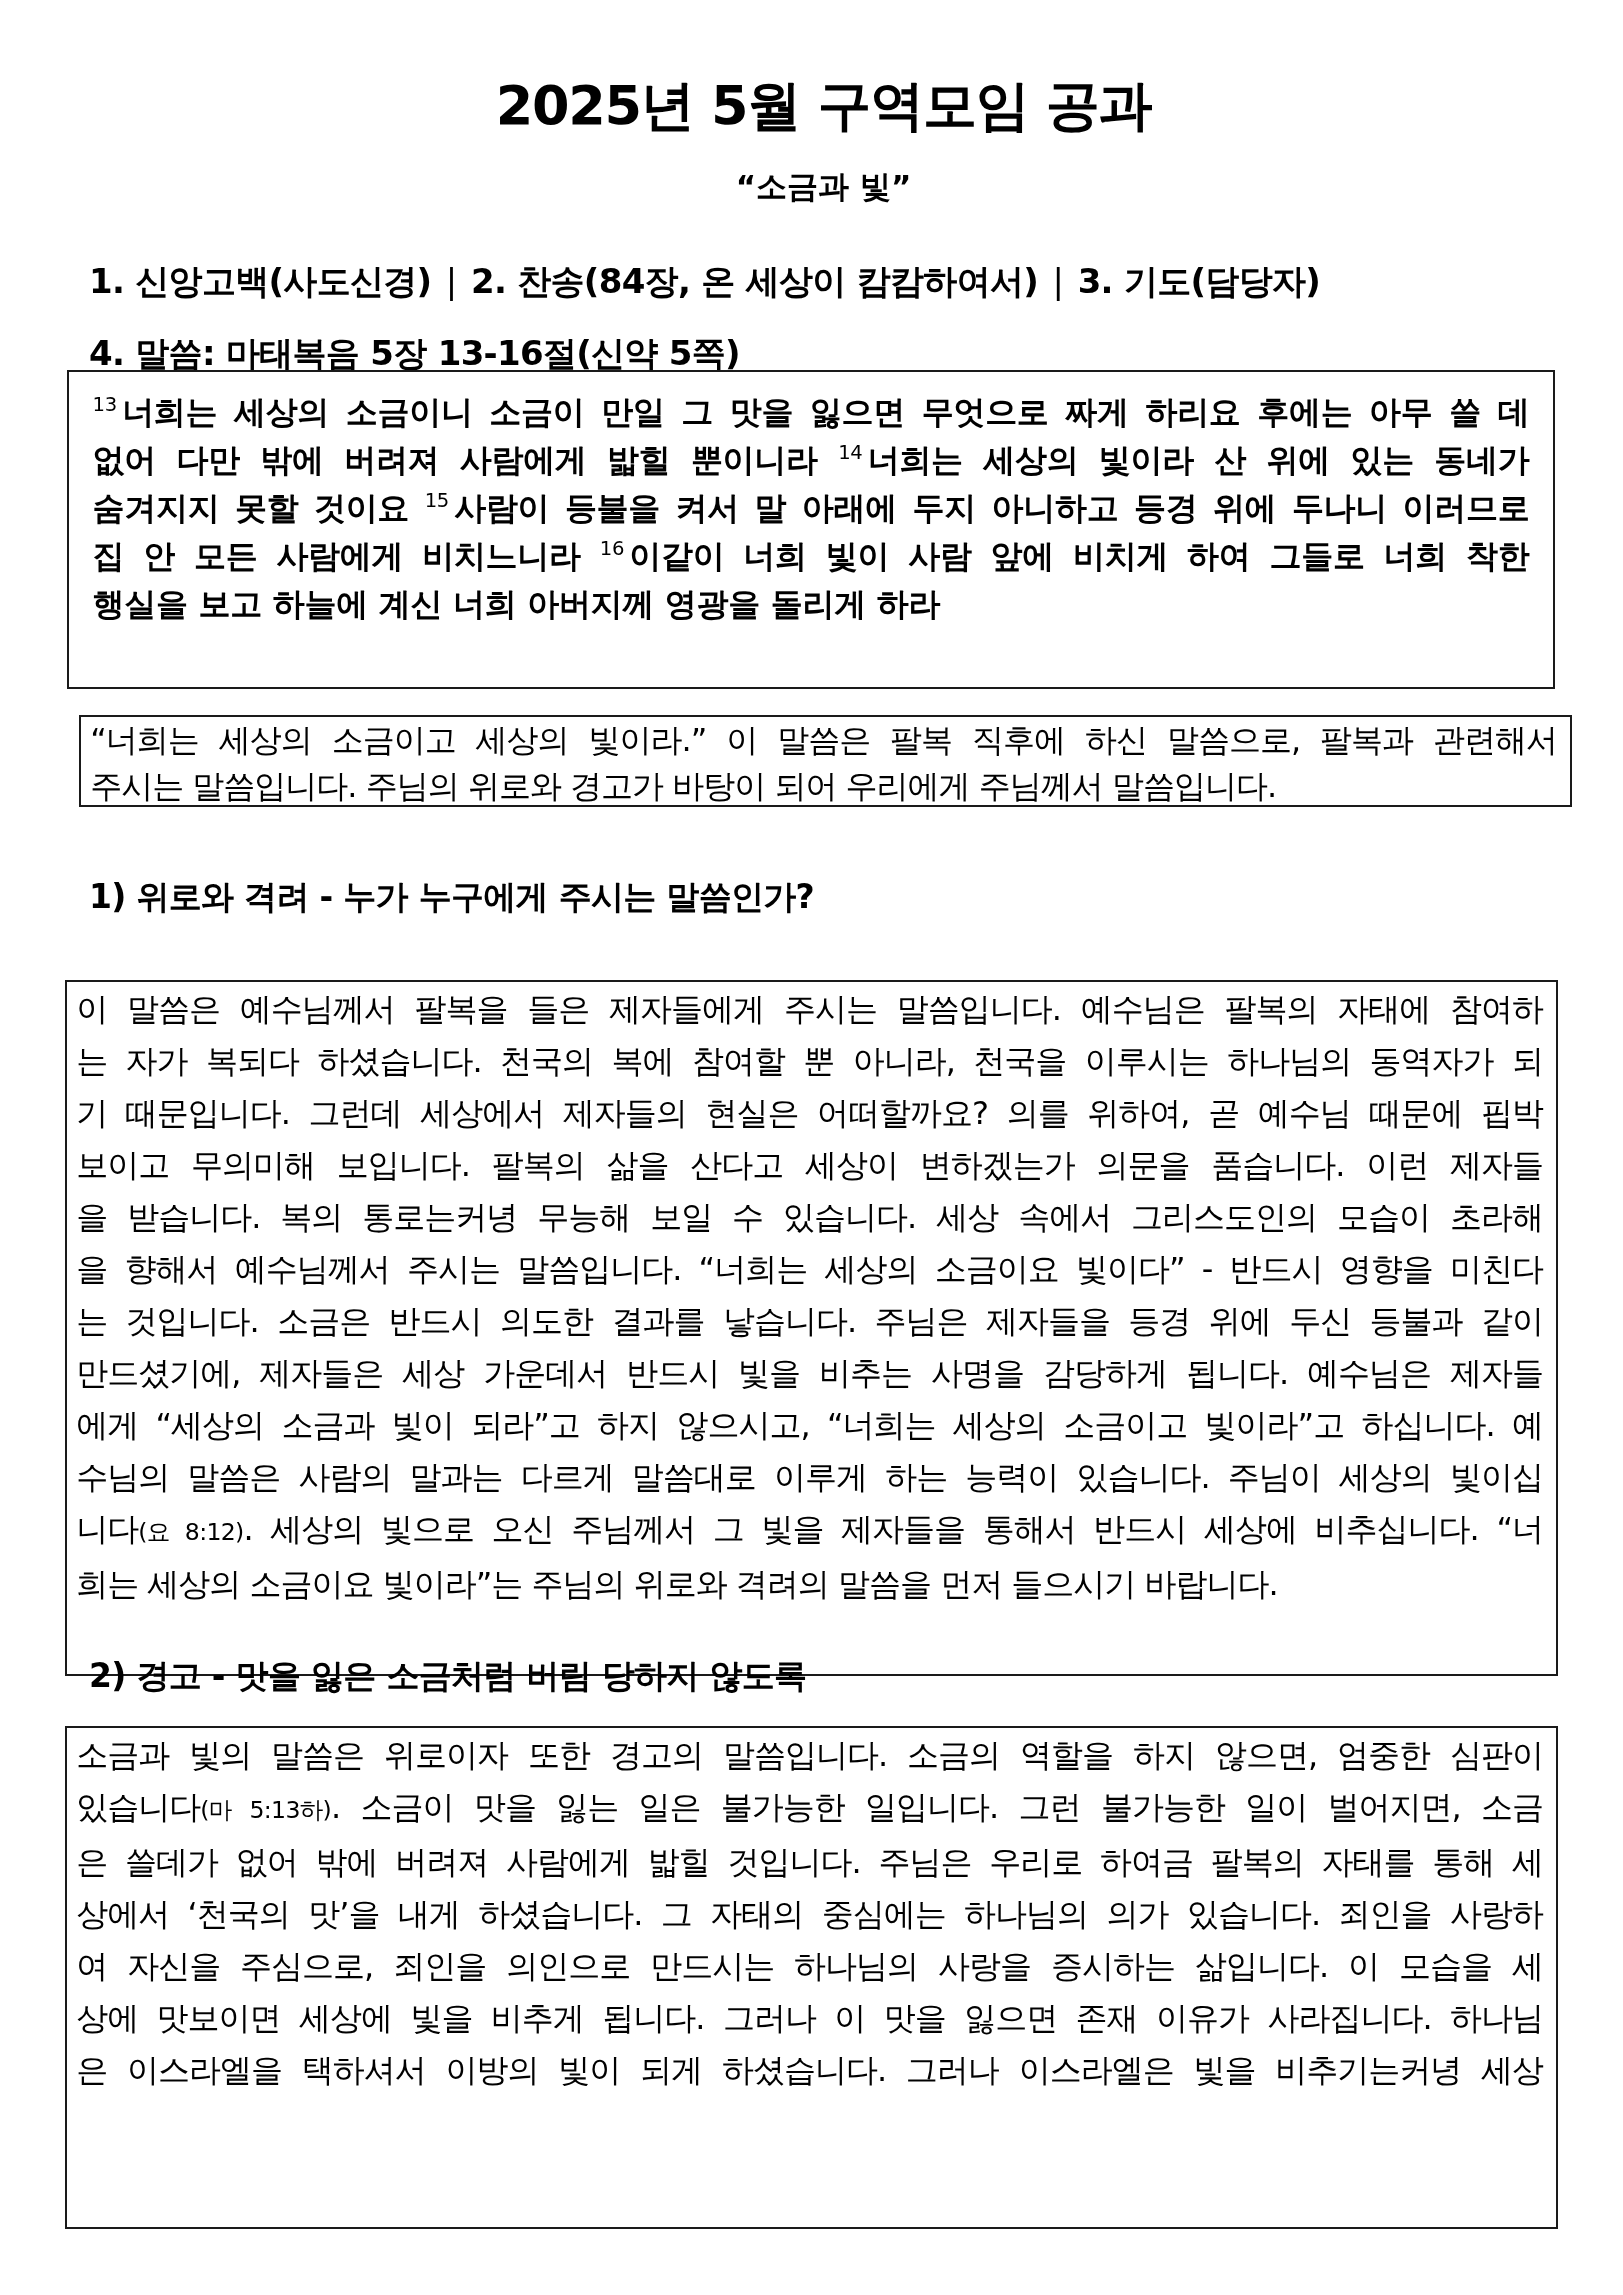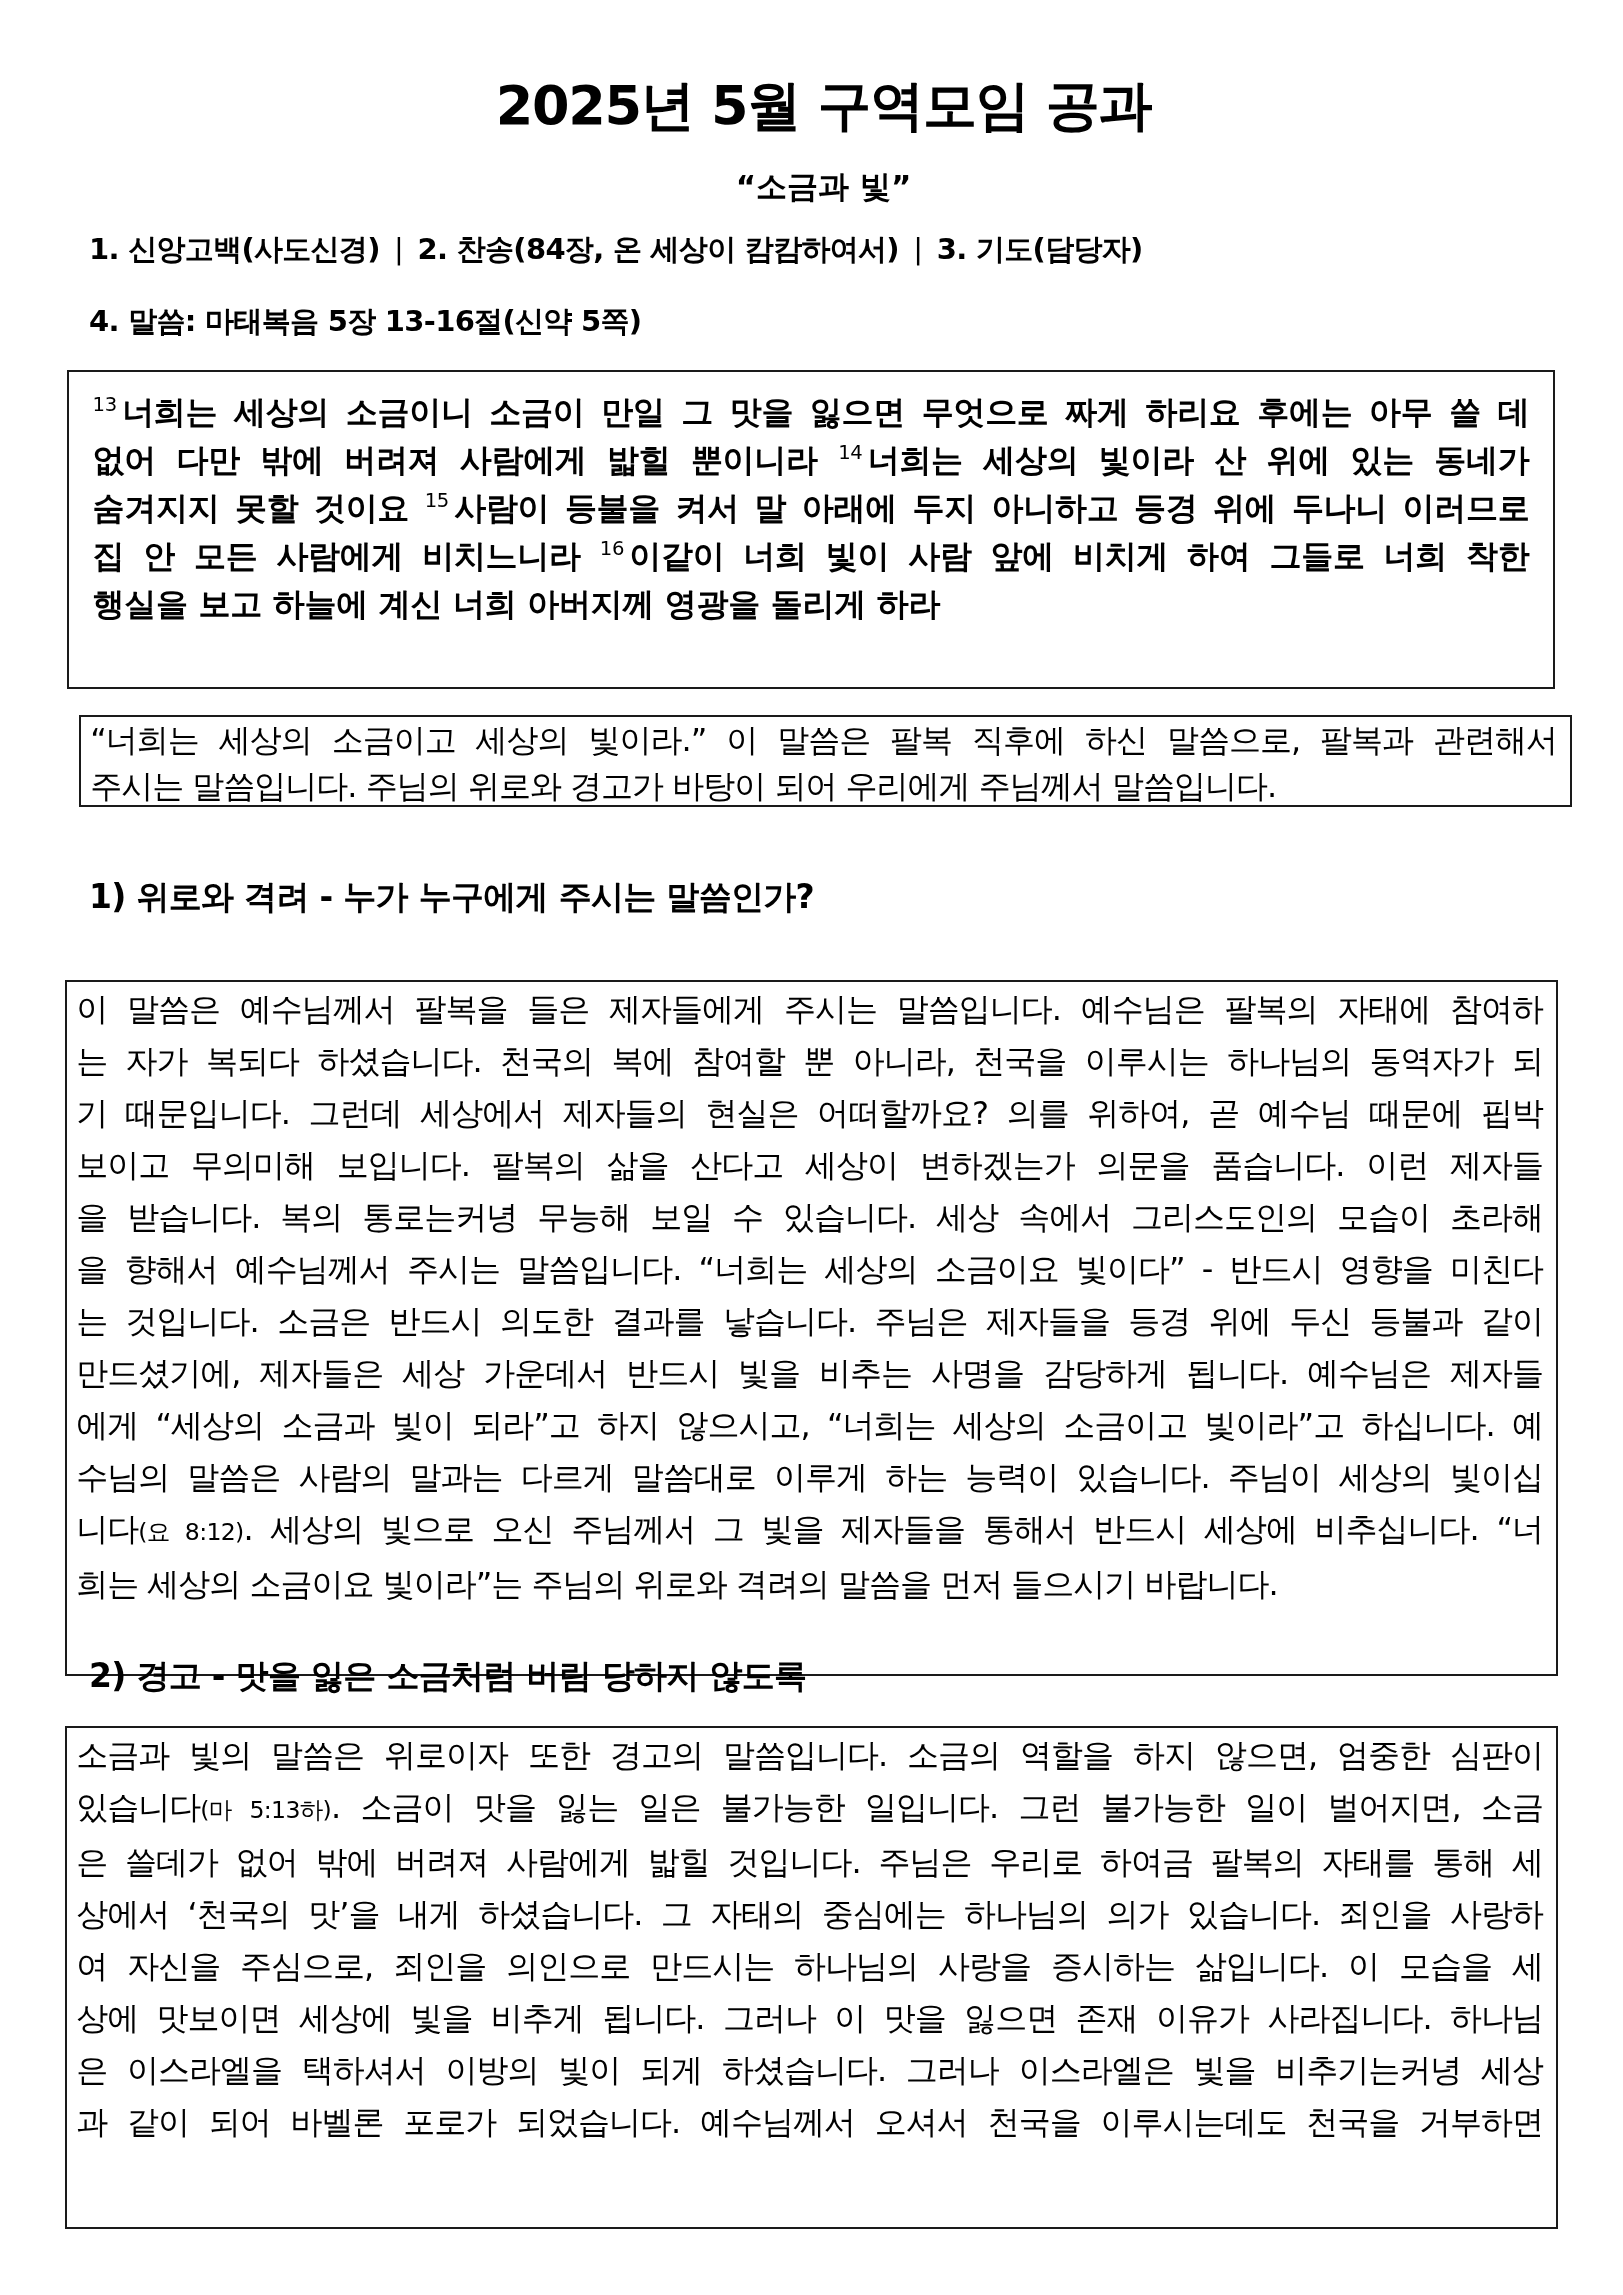--- a/index.html
+++ b/index.html
@@ -10,21 +10,21 @@
   .abs { position: absolute; padding-left: 12px; }
   .title {
     left: 0; width: 1623px; top: 73px; text-align: center;
     font-size: 54px; font-weight: bold; line-height: 65px; letter-spacing: -1.3px;
   }
   .subtitle {
     left: 0; width: 1623px; top: 160px; text-align: center;
     font-size: 31px; font-weight: bold; line-height: 52px;
   }
   .order-line {
-    left: 77px; font-size: 29px; font-weight: bold; line-height: 46px; white-space: nowrap; letter-spacing: -0.7px;
+    left: 77px; font-size: 34px; font-weight: bold; line-height: 46px; white-space: nowrap; letter-spacing: -0.7px; margin-top: 32px;
   }
   .order-line .sep { font-weight: normal; margin: 0 14.4px; }
   .box {
     position: absolute; border: 2px solid #1a1a1a; box-sizing: border-box; background: #fff;
   }
   .box-inner { position: absolute; }
   .line {
     display: block; white-space: nowrap; overflow: visible;
     text-align: justify; text-align-last: justify;
   }
@@ -91,16 +91,15 @@
 <div class="abs section-heading" style="top:1653px;">2)  경고 - 맛을 잃은 소금처럼 버림 당하지 않도록</div>
 <div class="box body" style="left:65px; top:1726px; width:1493px; height:503px;">
   <div class="box-inner" style="left:9.2px; right:13px; top:1.3px;">
     <span class="line">소금과 빛의 말씀은 위로이자 또한 경고의 말씀입니다. 소금의 역할을 하지 않으면, 엄중한 심판이</span>
     <span class="line"><span>있습니다</span><span class="ref">(마 5:13하)</span><span>. 소금이 맛을 잃는 일은 불가능한 일입니다. 그런 불가능한 일이 벌어지면, 소금</span></span>
     <span class="line">은 쓸데가 없어 밖에 버려져 사람에게 밟힐 것입니다. 주님은 우리로 하여금 팔복의 자태를 통해 세</span>
     <span class="line">상에서 ‘천국의 맛’을 내게 하셨습니다. 그 자태의 중심에는 하나님의 의가 있습니다. 죄인을 사랑하</span>
     <span class="line">여 자신을 주심으로, 죄인을 의인으로 만드시는 하나님의 사랑을 증시하는 삶입니다. 이 모습을 세</span>
     <span class="line">상에 맛보이면 세상에 빛을 비추게 됩니다. 그러나 이 맛을 잃으면 존재 이유가 사라집니다. 하나님</span>
     <span class="line">은 이스라엘을 택하셔서 이방의 빛이 되게 하셨습니다. 그러나 이스라엘은 빛을 비추기는커녕 세상</span>
-    <span class="line">과 같이 되어 바벨론 포로가 되었습니다. 예수님께서 오셔서 천국을 이루시는데도 천국을 거부하면</span>
   </div>
 </div>
 
 
 </body></html>

